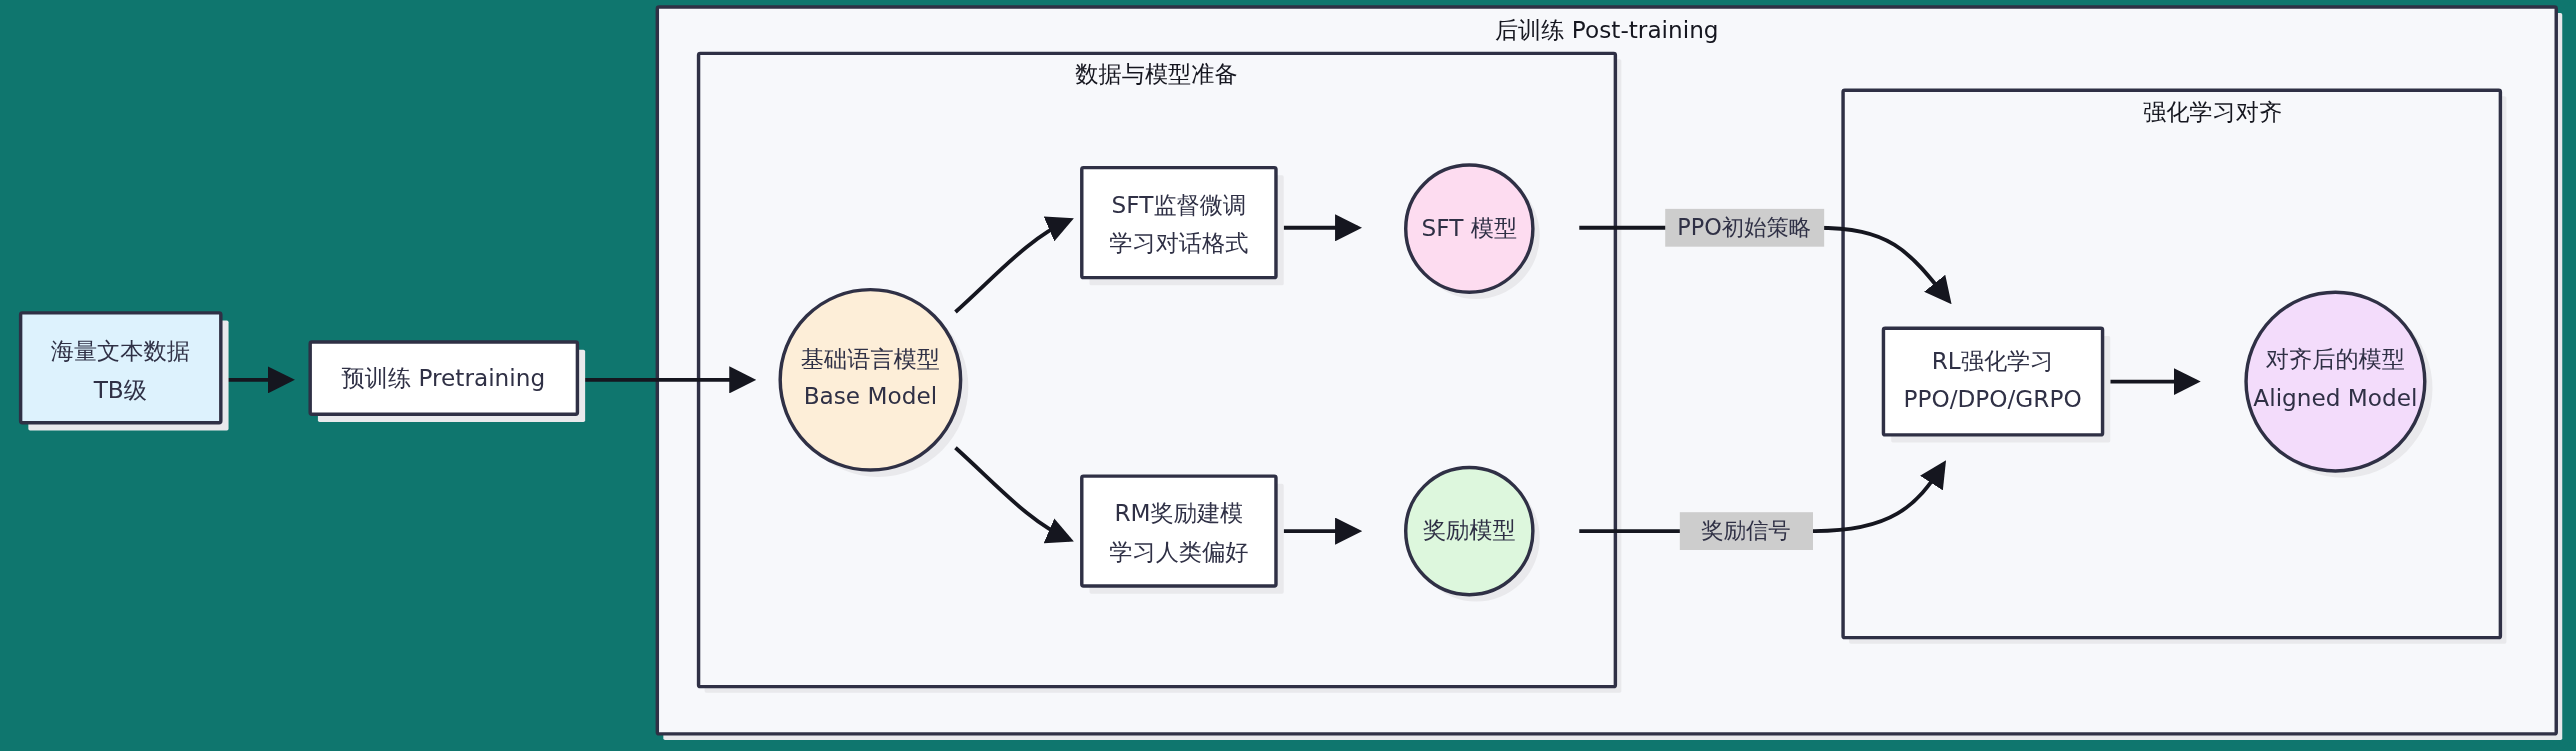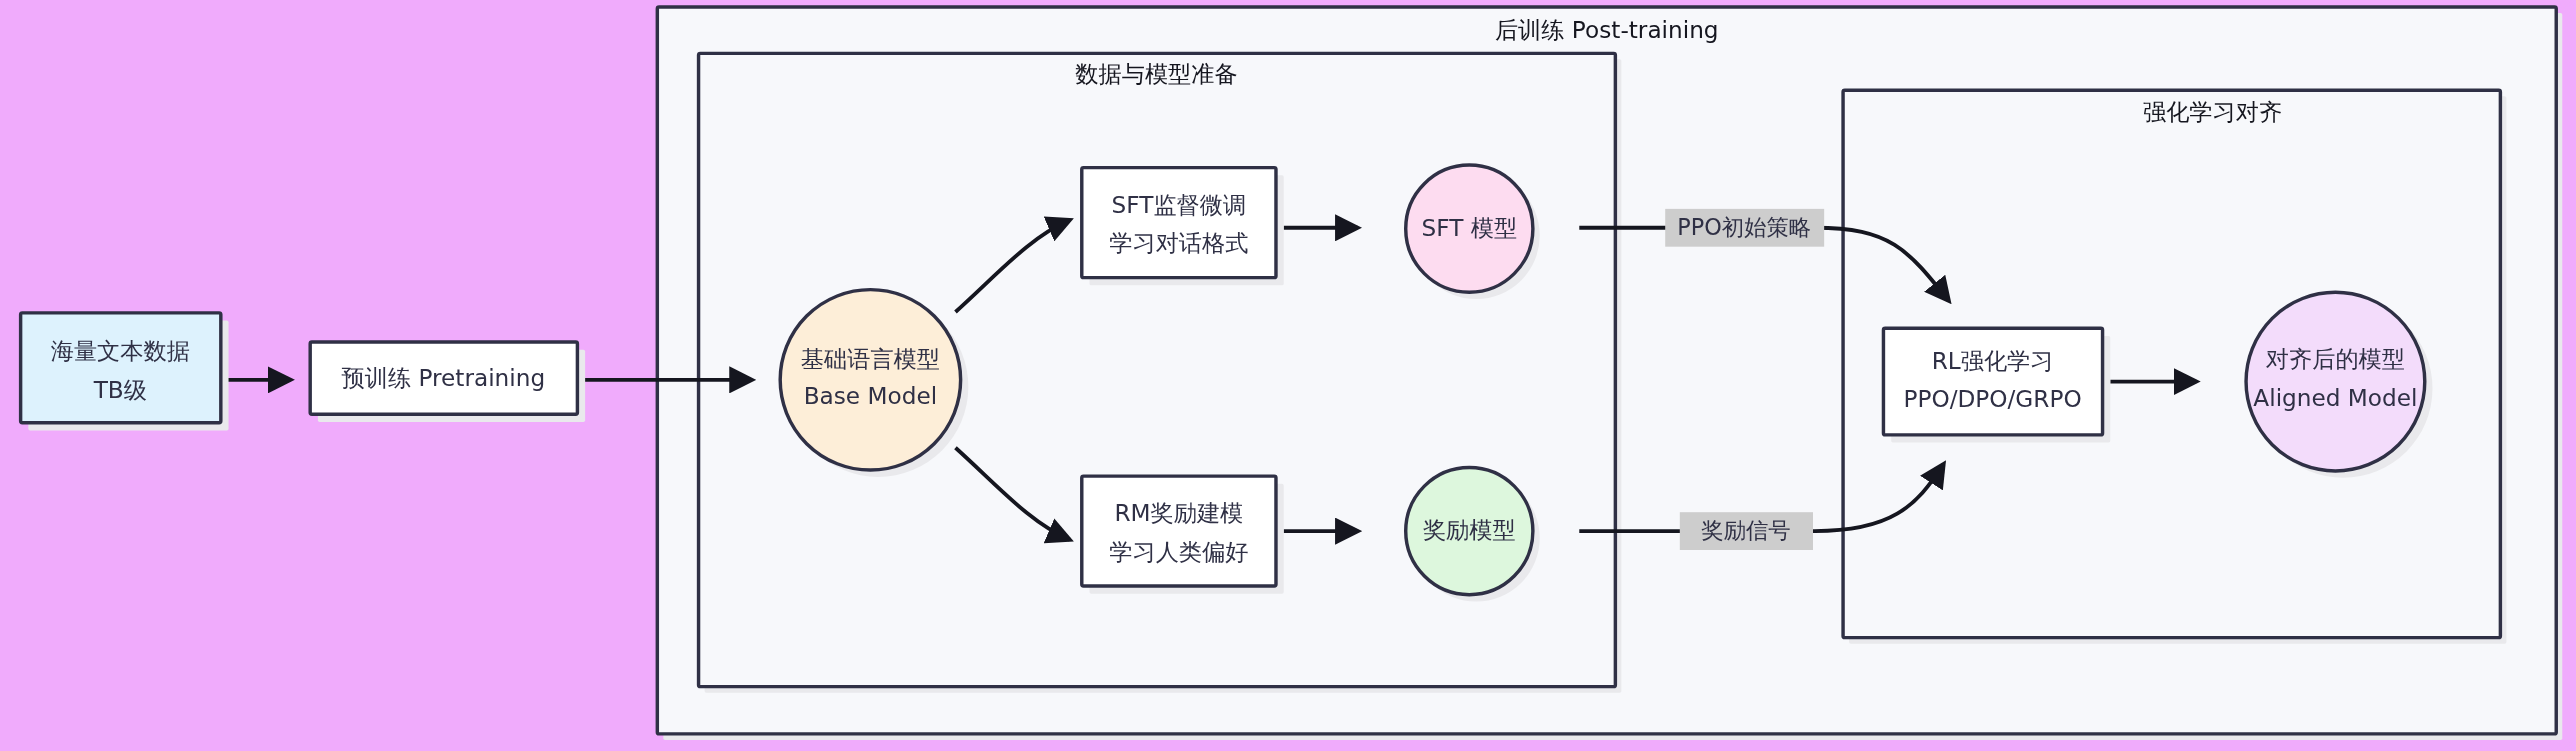--- a/index.html
+++ b/index.html
@@ -4,21 +4,21 @@
 <style>
   html, body {
     margin: 0;
     padding: 0;
     background: #ffffff;
   }
   #stage {
     position: relative;
     width: 2576px;
     height: 752px;
-    background: #f0abfc;
+    background: #0f766e;
     overflow: hidden;
     font-family: "DejaVu Sans", sans-serif;
   }
   #diagram {
     position: absolute;
     left: 0;
     top: 0;
     width: 2576px;
     height: 752px;
   }

